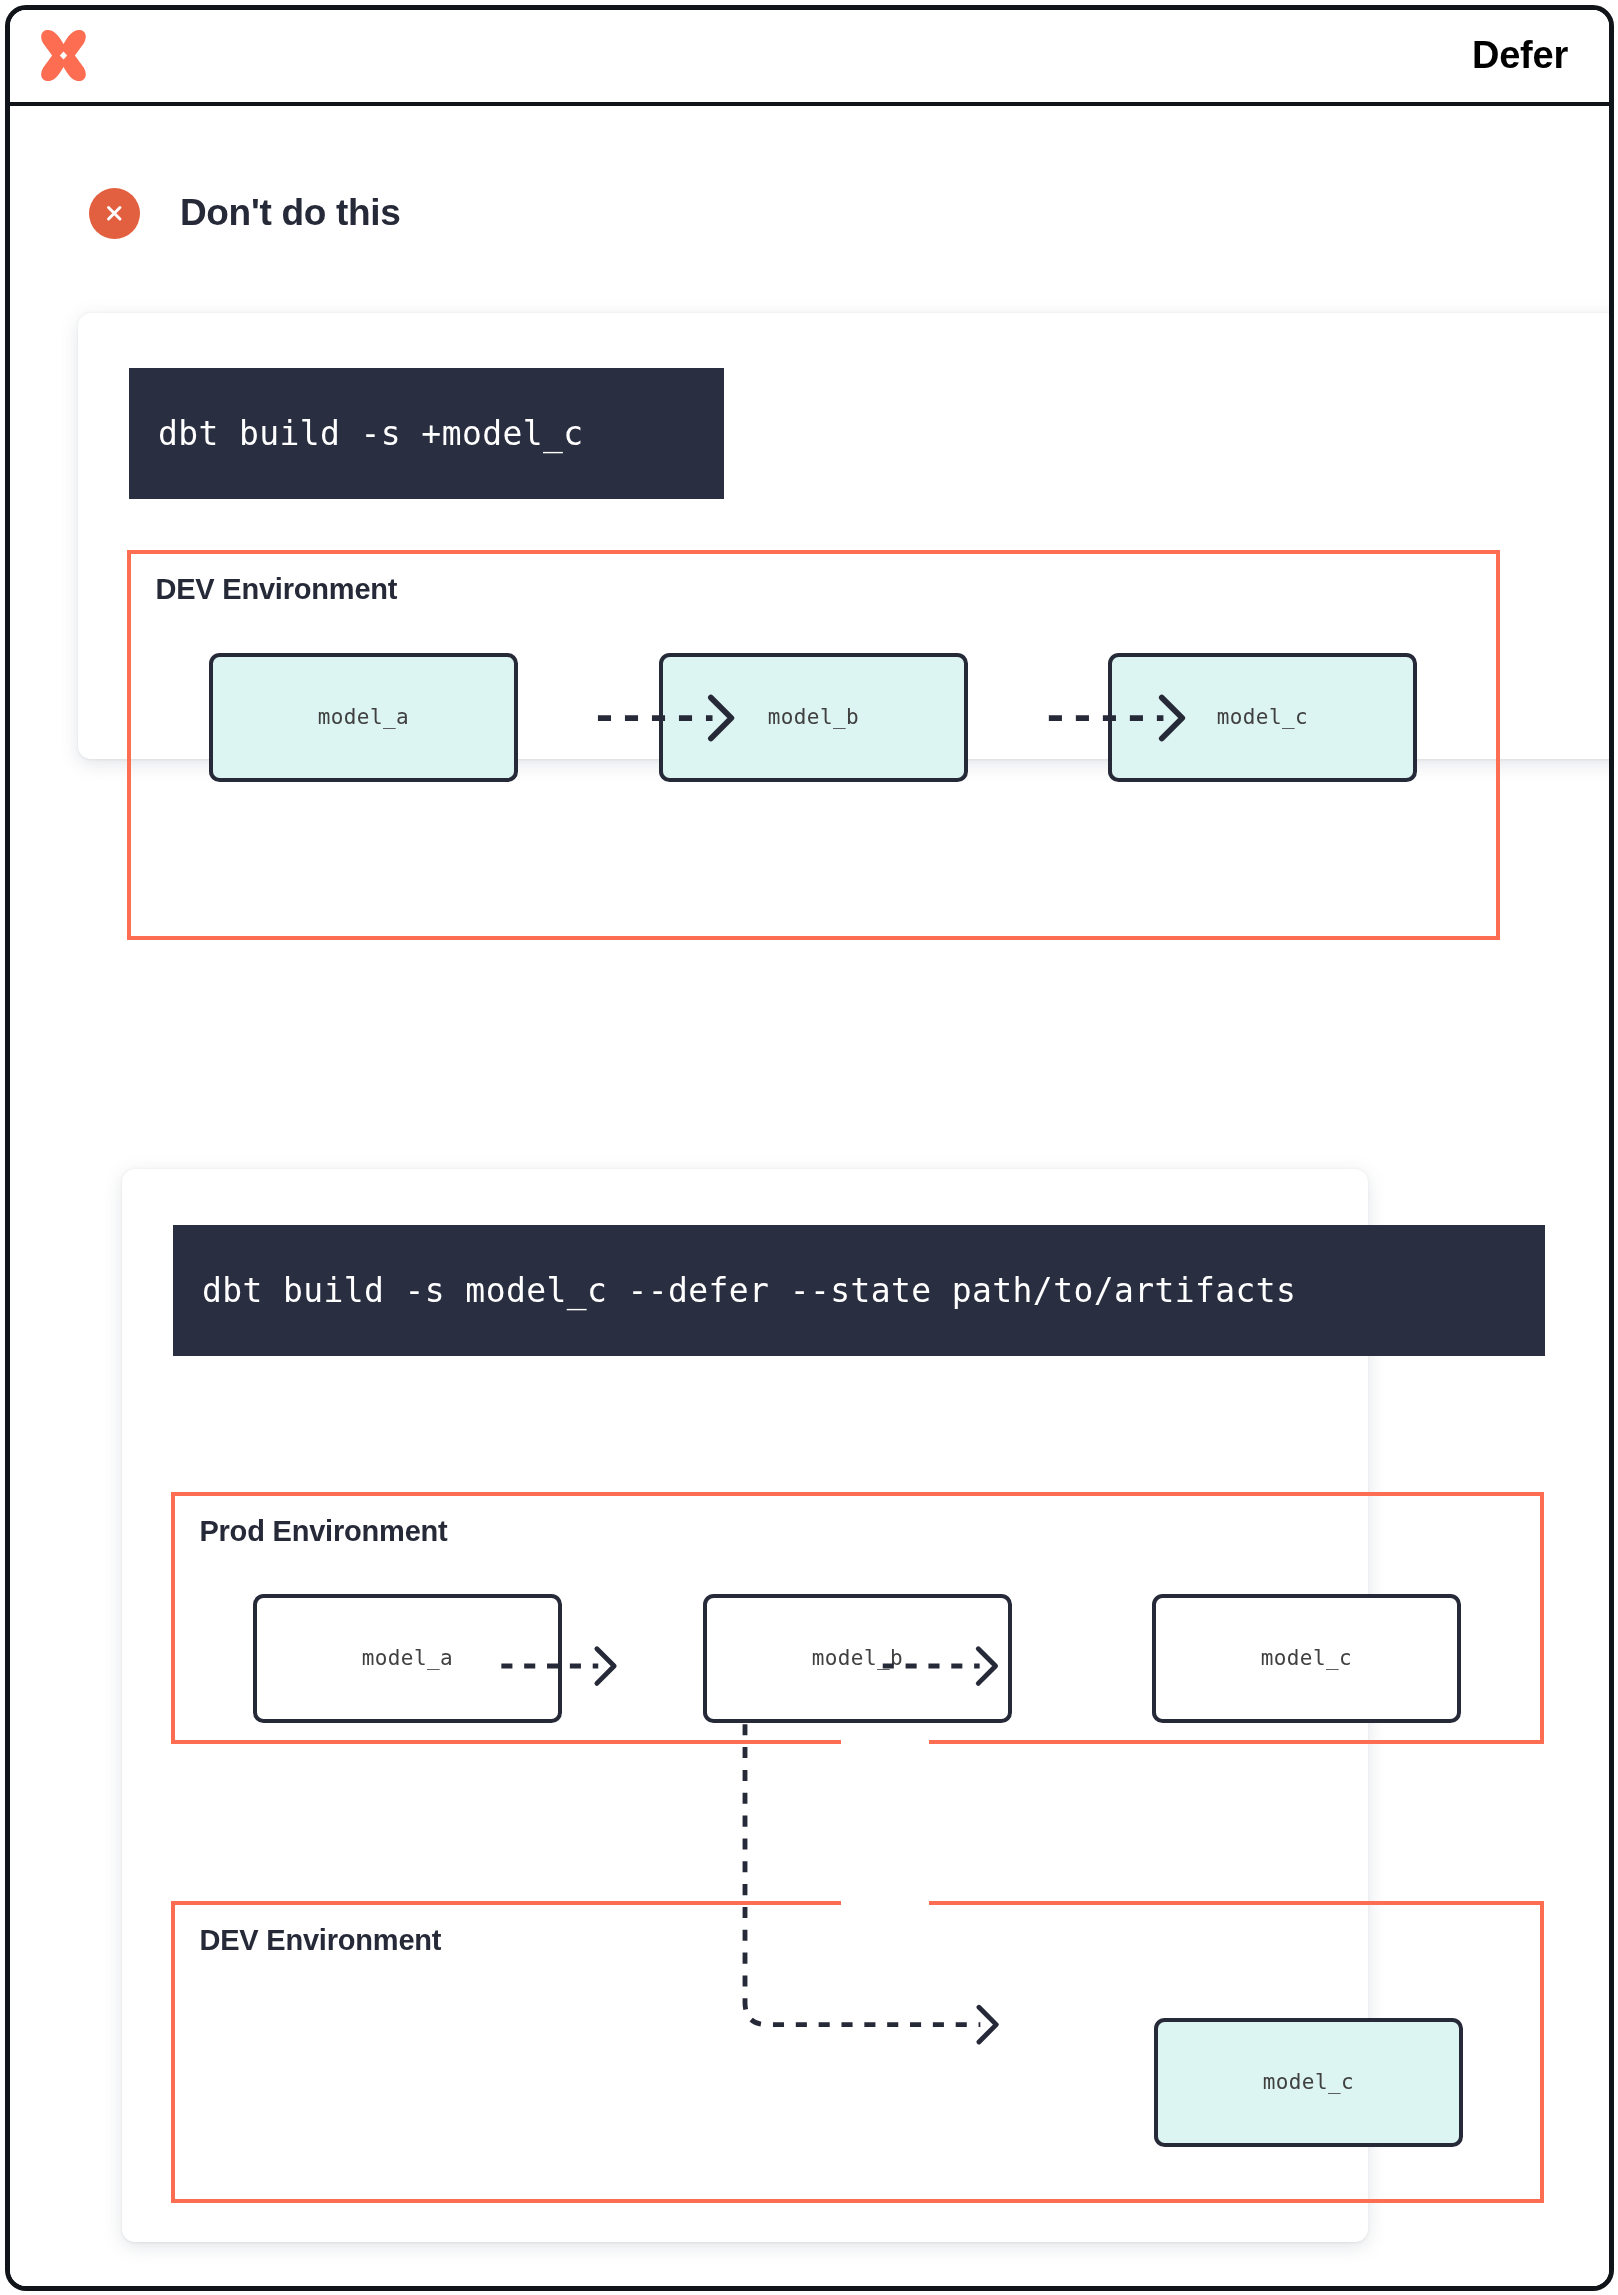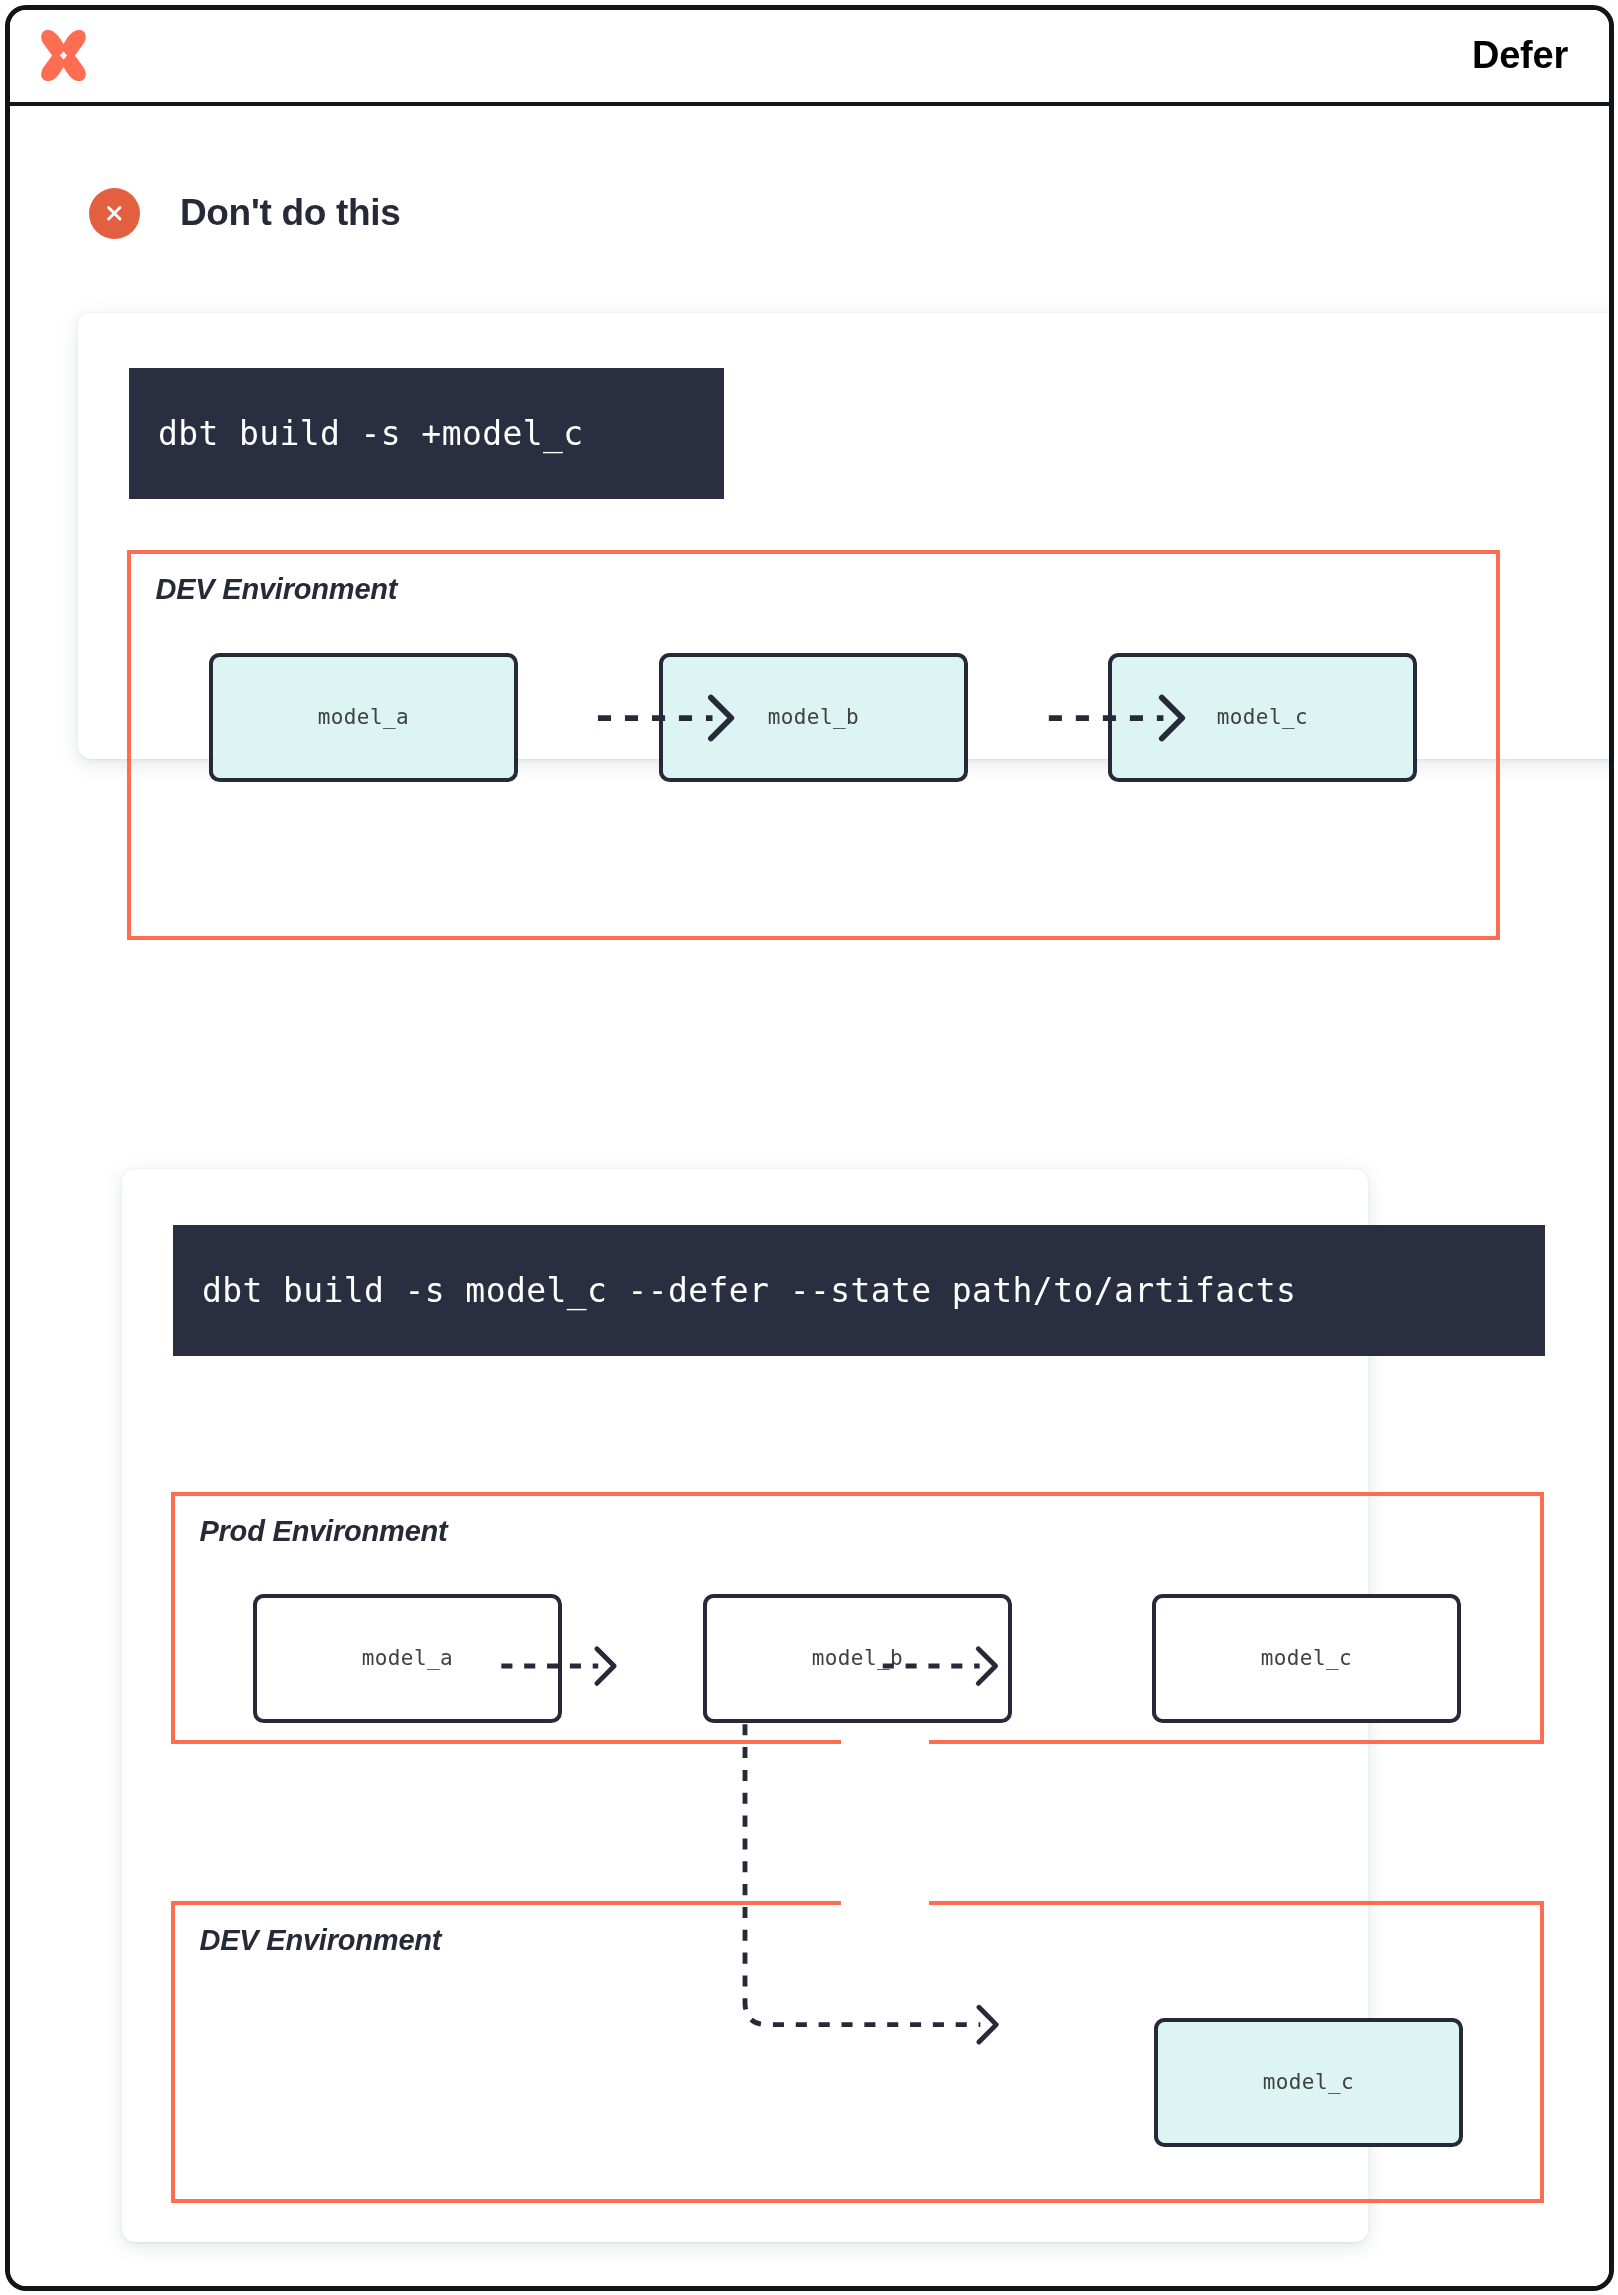--- a/index.html
+++ b/index.html
@@ -101,21 +101,20 @@
   
   .env-box {
     position: absolute;
     border: 4.1px solid #FC6D52;
     background: transparent;
   }
   .env-label {
     position: absolute;
     left: 24.5px; top: 19.6px;
     font-size: 29px;
-    font-style: italic;
     font-weight: 600;
     color: #262A38;
     letter-spacing: -0.2px;
   }
 
   
   .border-gap {
     position: absolute;
     background: #ffffff;
   }

